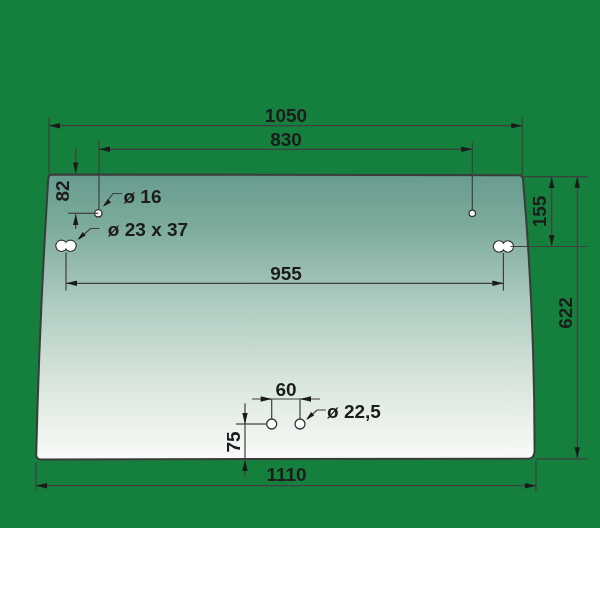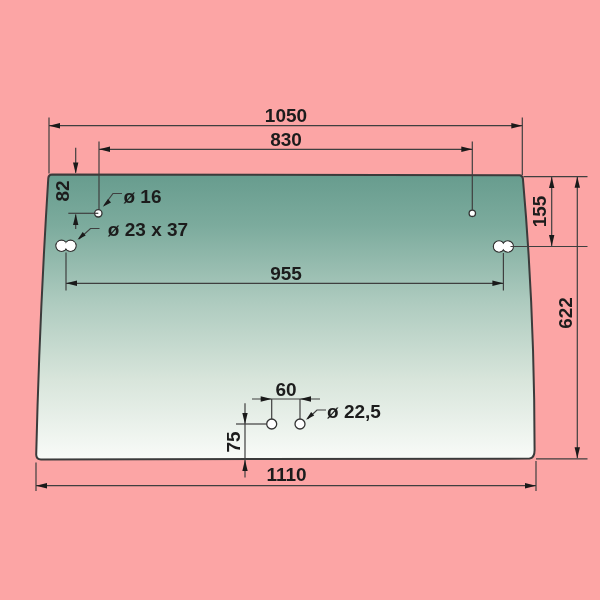--- a/index.html
+++ b/index.html
@@ -1,17 +1,17 @@
 <!DOCTYPE html>
 <html><head>
 <meta charset="utf-8">
 <style>
   html,body { margin:0; padding:0; background:#ffffff; }
   .stage {
-    position:relative; width:600px; height:600px; background:#fca5a5;
+    position:relative; width:600px; height:528px; background:#15803d;
     font-family:"Liberation Sans", sans-serif; overflow:hidden;
   }
   svg { position:absolute; left:0; top:0; }
   .dim-text {
     font-family:"Liberation Sans", sans-serif;
     font-weight:bold; font-size:19px; fill:#1c1c1c;
   }
   .dline { stroke:#3f3f3f; stroke-width:1.2; fill:none; }
   .arrow { fill:#1a1a1a; stroke:none; }
   .hole  { fill:#ffffff; stroke:#333333; stroke-width:1.3; }

